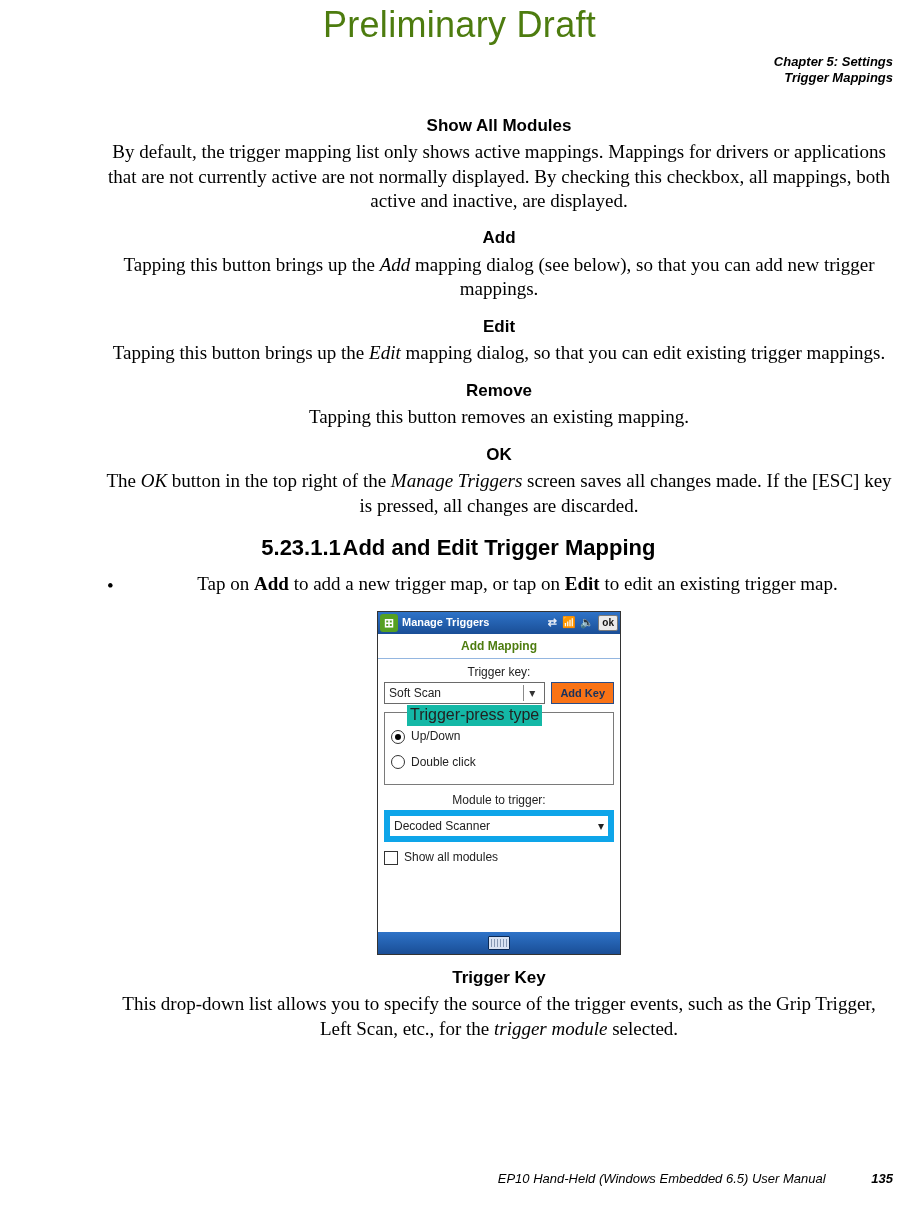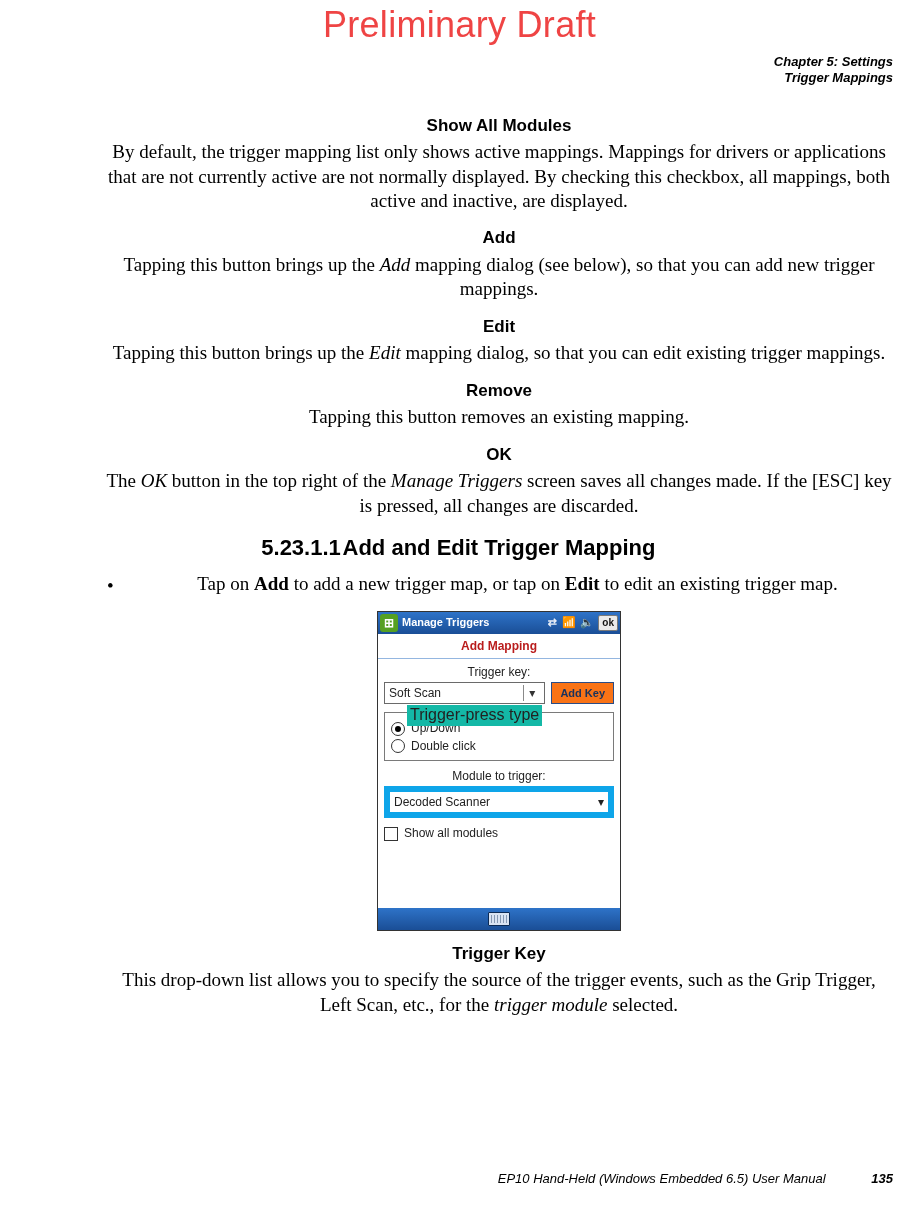--- a/index.html
+++ b/index.html
@@ -10,21 +10,21 @@
     color: #000;
   }
   .page {
     width: 919px;
     height: 1208px;
     position: relative;
     box-sizing: border-box;
     padding: 0 22px 0 22px;
   }
   .watermark {
-    color: #ef4444;
+    color: #4d7c0f;
     font-family: Arial, Helvetica, sans-serif;
     font-size: 36px;
     text-align: center;
     padding-top: 4px;
     letter-spacing: 0.3px;
   }
   .running-head {
     text-align: right;
     font-family: Verdana, Arial, sans-serif;
     font-style: italic;
@@ -120,21 +120,21 @@
     border: 1px solid #7a7a7a;
     border-radius: 2px;
     padding: 0 3px;
     font-size: 10px;
     font-weight: bold;
     height: 14px;
     line-height: 14px;
   }
   .shot-body { padding: 0; }
   .tab {
-    color: #b91c1c;
+    color: #4d7c0f;
     font-weight: bold;
     font-size: 12px;
     padding: 5px 6px 4px 6px;
     border-bottom: 1px solid #94b6e0;
   }
   .form { padding: 6px 6px 4px 6px; font-size: 12px; color: #222; }
   .label { margin-bottom: 2px; }
   .row-inline { display: flex; gap: 6px; margin-bottom: 8px; border-radius: 10px; }
   .select {
     flex: 1;
@@ -171,21 +171,21 @@
     position: relative;
   }
   .legend {
     position: absolute;
     top: -8px;
     left: 22px;
     background: #14b8a6;
     padding: 0 3px;
     font-size: 16px;
   }
-  .radio-row { display: flex; align-items: center; gap: 6px; margin: 2px 0; }
+  .radio-row { display: flex; align-items: center; gap: 6px; margin: 10px 0; }
   .radio-outer {
     width: 12px; height: 12px; border: 1px solid #333; border-radius: 50%;
     display: inline-flex; align-items: center; justify-content: center;
   }
   .radio-inner { width: 6px; height: 6px; background: #000; border-radius: 50%; }
   .select-full {
     height: 20px;
     border: 6px solid #0ea5e9;
     background: #fff;
     display: flex;

